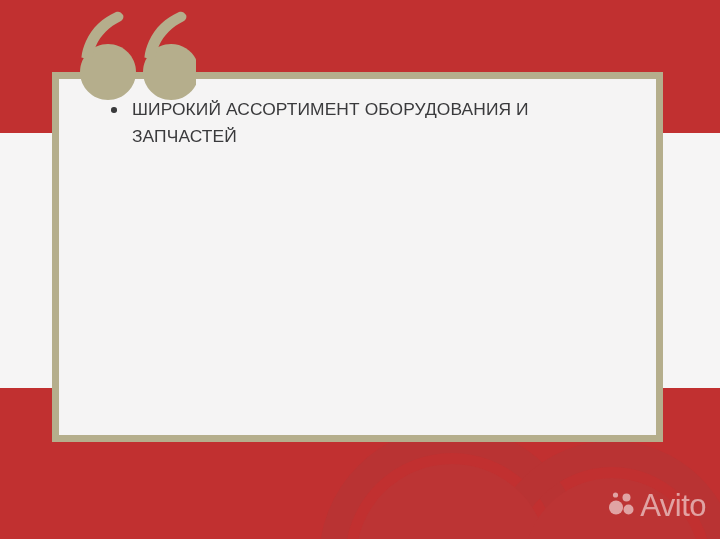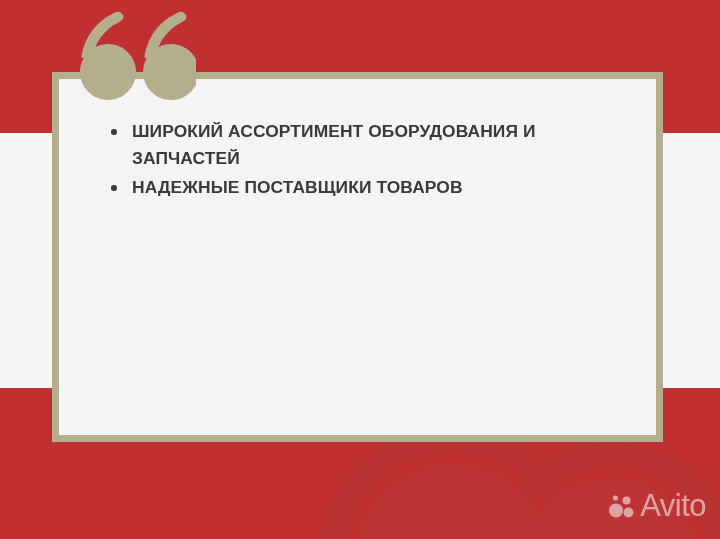--- a/index.html
+++ b/index.html
@@ -66,26 +66,25 @@
     top: 8px;
     width: 122px;
     height: 92px;
     z-index: 5;
   }
 
   
   .bullets {
     position: absolute;
     left: 46px;
-    top: 39px;
+    top: 17px;
     right: 26px;
     margin: 0;
     padding: 0;
     list-style: none;
-    font-weight: bold;
   }
   .bullet-item {
     position: relative;
     padding-left: 27px;
     margin: 0 0 3px 0;
     color: #3A3A3C;
     font-size: 17.4px;
     line-height: 26.5px;
     letter-spacing: 0.1px;
     white-space: pre-line;
@@ -100,21 +99,21 @@
     border-radius: 50%;
     background: #3A3A3C;
   }
 
   
   .watermark {
     position: absolute;
     right: 14px;
     bottom: 18px;
     display: flex;
-    align-items: center;
+    align-items: flex-start;
     gap: 5px;
     opacity: 0.55;
     z-index: 8;
   }
   .wm-dots { width: 26px; height: 26px; display: block; }
   .wm-text {
     color: #ffffff;
     font-size: 31px;
     line-height: 31px;
     font-family: "Liberation Sans", sans-serif;
@@ -137,21 +136,20 @@
     </g>
     <circle cx="452" cy="560" r="96" fill="#BC3434"></circle>
     <circle cx="612" cy="566" r="88" fill="#BC3434"></circle>
   </svg>
 
   <div class="card-frame">
     <div class="card-inner">
 
       <ul class="bullets">
         <li class="bullet-item">ШИРОКИЙ АССОРТИМЕНТ ОБОРУДОВАНИЯ И ЗАПЧАСТЕЙ</li>
-        <li class="bullet-item">НАДЕЖНЫЕ ПОСТАВЩИКИ ТОВАРОВ</li>
       </ul>
 
     </div>
   </div>
 
   <svg class="quote-mark" viewBox="0 0 122 92" xmlns="http://www.w3.org/2000/svg" aria-hidden="true">
     <g fill="#B5AE8C">
       <path d="M34 92C18.5 92 6 79.5 6 64S18.5 36 34 36s28 12.5 28 28-12.5 28-28 28z"></path>
       <path d="M48.5 6.5c-1.2-2.4-4-3.5-6.5-2.4C28.5 10 18 20 12 33c-2.6 5.6-4 11-4.6 16.4l10.5 2.6c.6-5 1.9-9.6 4.1-14.3 5-10.7 13.4-19 24.5-24.4 2.5-1.2 3.6-4.1 2.5-6.5z"></path>
       <path d="M97 92c-15.5 0-28-12.5-28-28s12.5-28 28-28 28 12.5 28 28-12.5 28-28 28z"></path>

